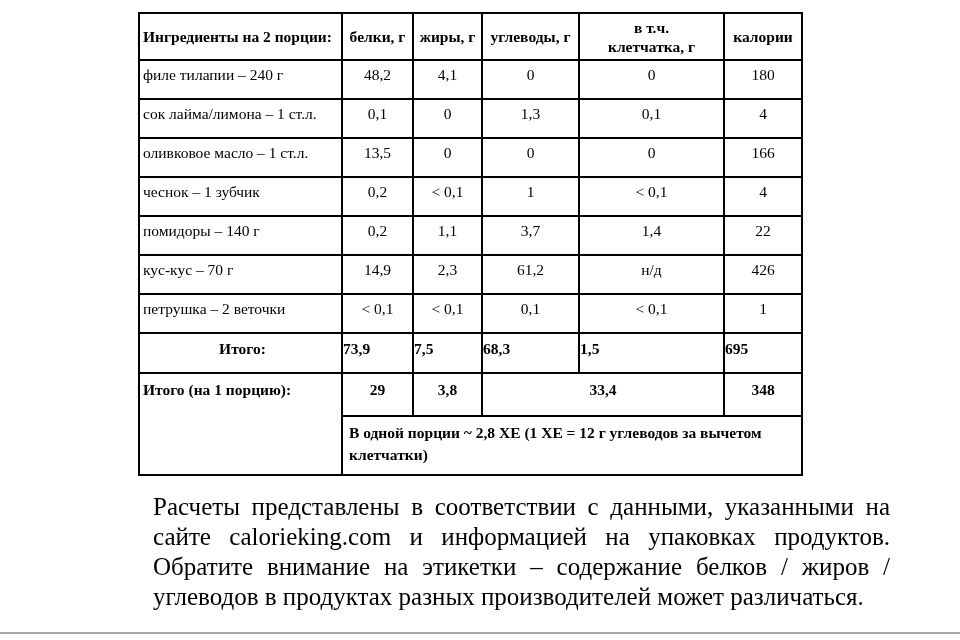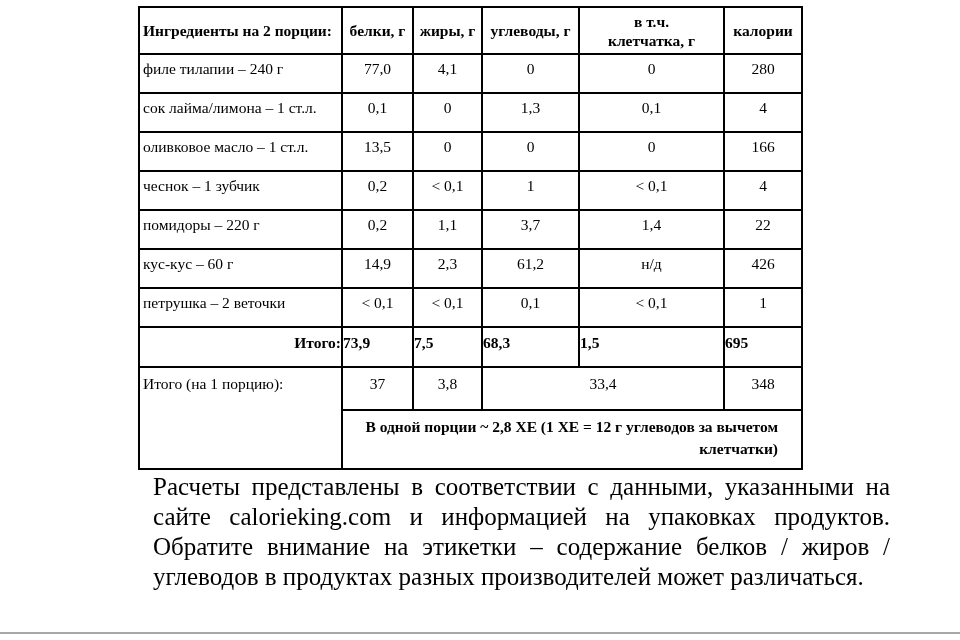--- a/index.html
+++ b/index.html
@@ -8,21 +8,21 @@
     background: #ffffff;
     position: relative;
     overflow: hidden;
     font-family: "Liberation Serif", "DejaVu Serif", serif;
     color: #000;
   }
 
   
   table.nutrition {
     position: absolute;
-    left: 138px; top: 6px;
+    left: 138px; top: 12px;
     width: 663px;
     border-collapse: collapse;
     table-layout: fixed;
   }
   table.nutrition td {
     border: 2px solid #000;
     font-size: 15.5px;
     line-height: 19px;
     padding: 0;
     background: #fff;
@@ -48,44 +48,44 @@
   tr.ingr td.label { text-align: left; padding-left: 3px; }
 
   
   tr.totals td {
     height: 33px;
     font-weight: bold;
     vertical-align: top;
     padding-top: 5px;
     text-align: left;
   }
-  tr.totals td.label { text-align: right; padding-left: 4px; }
+  tr.totals td.label { text-align: center; padding-left: 4px; }
   tr.perserving td {
     height: 35px;
-    font-weight: normal;
+    font-weight: bold;
     vertical-align: top;
     padding-top: 6px;
     text-align: center;
   }
   tr.perserving td.label { text-align: left; padding-left: 3px; }
 
   
   tr.noterow td {
     height: 52px;
     font-weight: bold;
-    text-align: right;
-    vertical-align: top;
-    padding: 5px 23px 0 6px;
+    text-align: left;
+    vertical-align: top;
+    padding: 5px 16px 0 6px;
     line-height: 22px;
   }
 
   
   .footer-text {
     position: absolute;
-    left: 153px; top: 472px;
+    left: 153px; top: 492px;
     width: 737px;
     font-size: 25px;
     line-height: 30px;
     text-align: justify;
     z-index: 2;
   }
 
   
   .page-edge-line {
     position: absolute;
@@ -113,25 +113,25 @@
       <td>белки, г</td>
       <td>жиры, г</td>
       <td>углеводы, г</td>
       <td class="multiline">в т.ч.
 клетчатка, г</td>
       <td>калории</td>
     </tr>
 
     <tr class="ingr">
       <td class="label">филе тилапии – 240 г</td>
-      <td>77,0</td>
+      <td>48,2</td>
       <td>4,1</td>
       <td>0</td>
       <td>0</td>
-      <td>280</td>
+      <td>180</td>
     </tr>
     <tr class="ingr">
       <td class="label">сок лайма/лимона – 1 ст.л.</td>
       <td>0,1</td>
       <td>0</td>
       <td>1,3</td>
       <td>0,1</td>
       <td>4</td>
     </tr>
     <tr class="ingr">
@@ -144,29 +144,29 @@
     </tr>
     <tr class="ingr">
       <td class="label">чеснок – 1 зубчик</td>
       <td>0,2</td>
       <td>&lt; 0,1</td>
       <td>1</td>
       <td>&lt; 0,1</td>
       <td>4</td>
     </tr>
     <tr class="ingr">
-      <td class="label">помидоры – 220 г</td>
+      <td class="label">помидоры – 140 г</td>
       <td>0,2</td>
       <td>1,1</td>
       <td>3,7</td>
       <td>1,4</td>
       <td>22</td>
     </tr>
     <tr class="ingr">
-      <td class="label">кус-кус – 60 г</td>
+      <td class="label">кус-кус – 70 г</td>
       <td>14,9</td>
       <td>2,3</td>
       <td>61,2</td>
       <td>н/д</td>
       <td>426</td>
     </tr>
     <tr class="ingr">
       <td class="label">петрушка – 2 веточки</td>
       <td>&lt; 0,1</td>
       <td>&lt; 0,1</td>
@@ -179,21 +179,21 @@
       <td class="label">Итого:</td>
       <td>73,9</td>
       <td>7,5</td>
       <td>68,3</td>
       <td>1,5</td>
       <td>695</td>
     </tr>
 
     <tr class="perserving">
       <td class="label" rowspan="2">Итого (на 1 порцию):</td>
-      <td>37</td>
+      <td>29</td>
       <td>3,8</td>
       <td colspan="2">33,4</td>
       <td>348</td>
     </tr>
 
     <tr class="noterow">
       <td colspan="5">В одной порции ~ 2,8 ХЕ (1 ХЕ = 12 г углеводов за вычетом клетчатки)</td>
     </tr>
   </tbody>
 </table>

